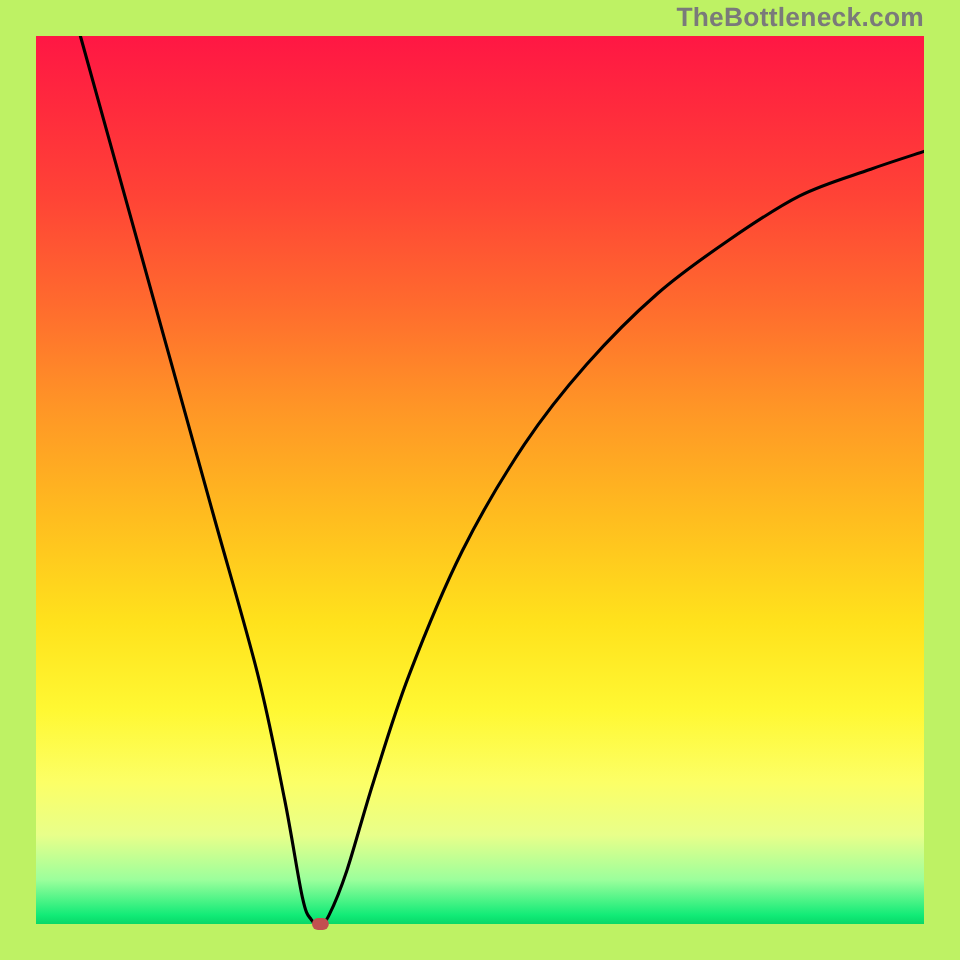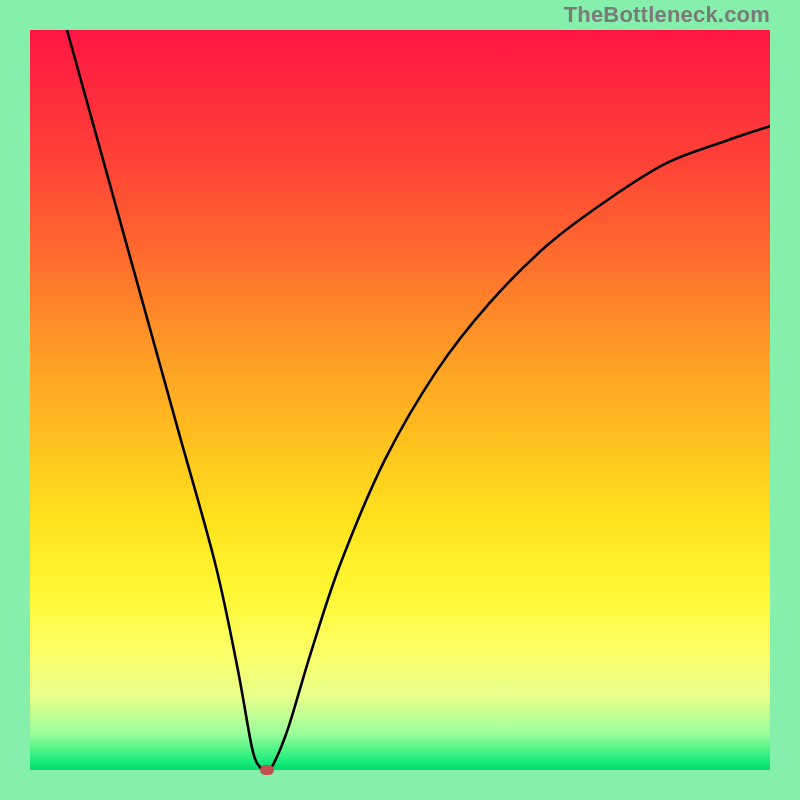--- a/index.html
+++ b/index.html
@@ -1,16 +1,16 @@
 <!DOCTYPE html>
 <html><head>
 <meta charset="utf-8">
 <style>
   html,body{margin:0;padding:0;width:800px;height:800px;overflow:hidden;background:#000;}
-  .frame{position:absolute;left:0;top:0;width:800px;height:800px;background:#86efac;}
+  .frame{position:absolute;left:0;top:0;width:800px;height:800px;background:#bef264;}
   .plot-area{
     position:absolute;
     left:30px;top:30px;
     width:740px;height:740px;
     background:linear-gradient(to bottom,
       #ff1744 0%,
       #ff2a3d 8%,
       #ff4336 18%,
       #ff6a2e 30%,
       #ff9626 42%,

